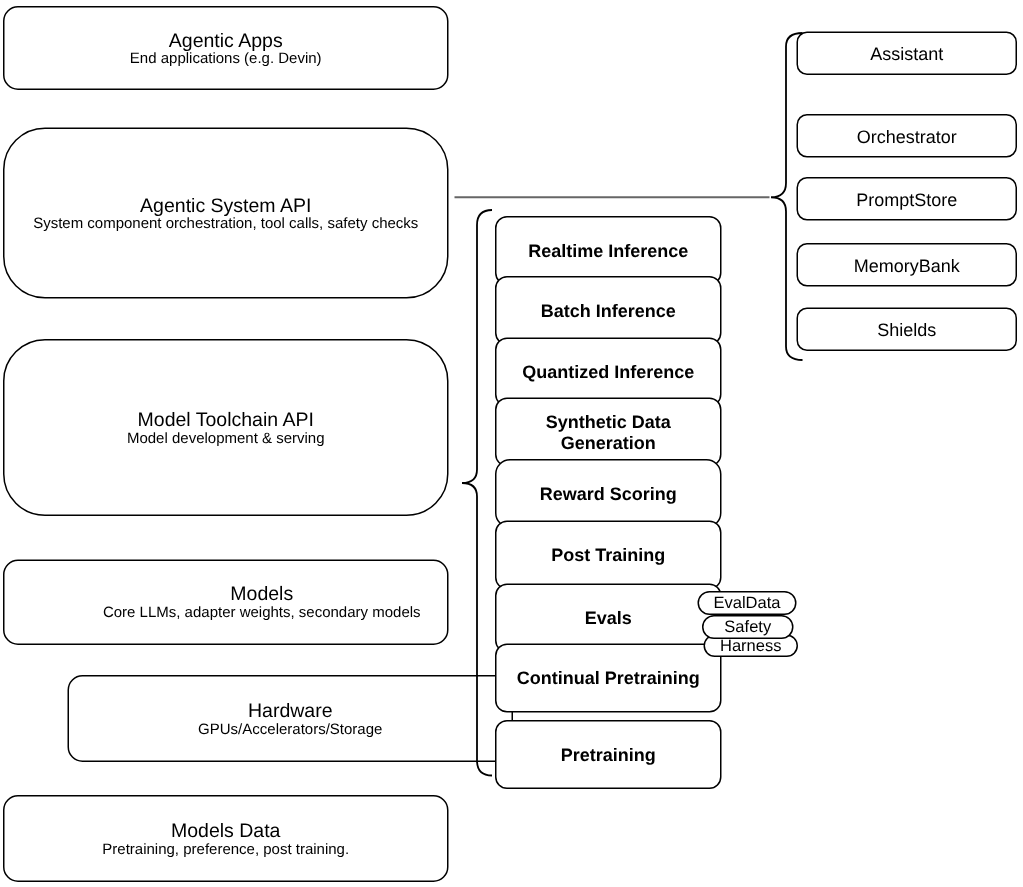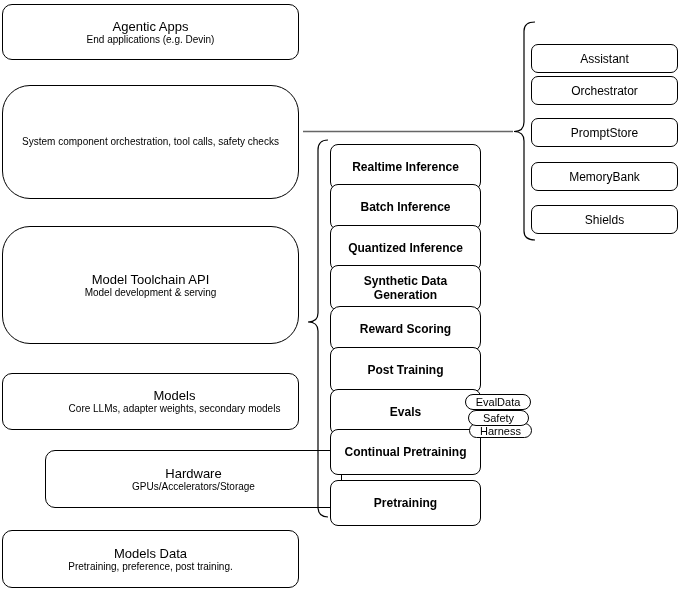--- a/index.html
+++ b/index.html
@@ -66,21 +66,21 @@
   .b3 { top: 373px; height: 57px;  border-radius: 10px; padding-left: 48px; }
   .b4 { top: 450px; height: 58px;  border-radius: 10px; margin-left: 43px; }
   .b5 { top: 530px; height: 58px;  border-radius: 10px; }
 
   
   .m0 { top: 144px; } .m1 { top: 184px; } .m2 { top: 225px; }
   .m3 { top: 265px; } .m4 { top: 306px; border-radius: 10px; } .m5 { top: 347px; }
   .m6 { top: 389px; } .m7 { top: 429px; } .m8 { top: 480px; }
 
   
-  .r0 { top: 44px; text-align: center; } .r1 { top: 76px; } .r2 { top: 118px; }
+  .r0 { top: 21px; text-align: center; } .r1 { top: 76px; } .r2 { top: 118px; }
   .r3 { top: 162px; } .r4 { top: 205px; }
 
   
   .p0 { left: 469px; top: 378px; width: 63px; height: 15px; margin-top: 45px; }
   .p1 { left: 465px; top: 394px; width: 66px; height: 16px; }
   .p2 { left: 468px; top: 410px; width: 61px; height: 16px; }
 
   svg.overlay {
     position: absolute;
     left: 0; top: 0;
@@ -92,20 +92,21 @@
 </head>
 <body>
 
 <div id="canvas">
 
   <div class="box stack-box b0">
     <div class="title">Agentic Apps</div>
     <div class="subtitle">End applications (e.g. Devin)</div>
   </div>
   <div class="box stack-box b1">
+    <div class="title">Agentic System API</div>
     <div class="subtitle">System component orchestration, tool calls, safety checks</div>
   </div>
   <div class="box stack-box b2">
     <div class="title">Model Toolchain API</div>
     <div class="subtitle">Model development &amp; serving</div>
   </div>
   <div class="box stack-box b3">
     <div class="title">Models</div>
     <div class="subtitle">Core LLMs, adapter weights, secondary models</div>
   </div>

